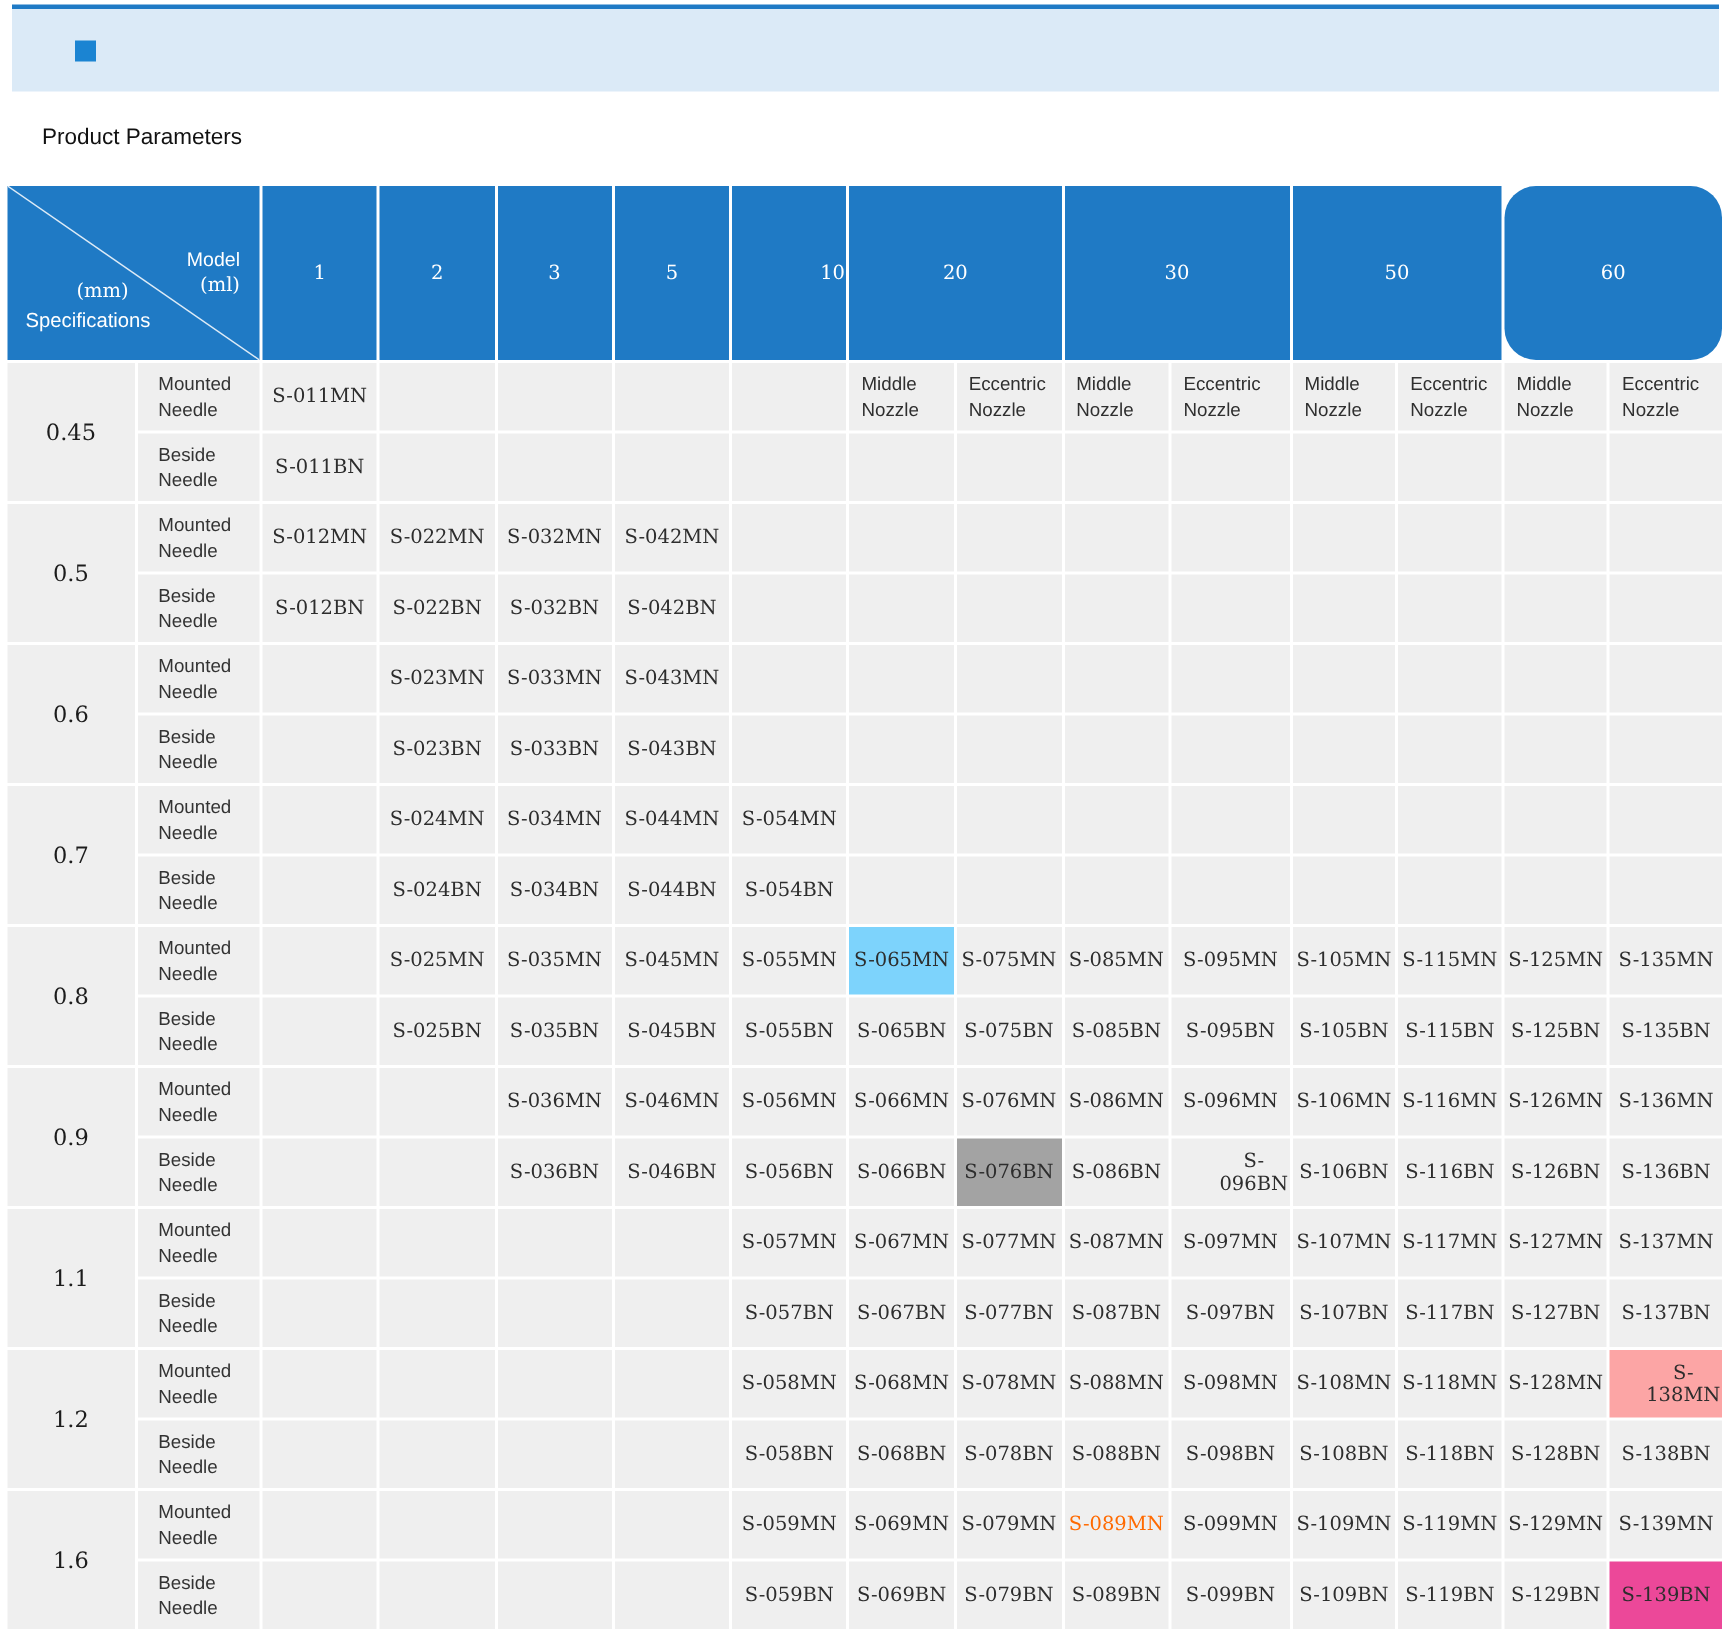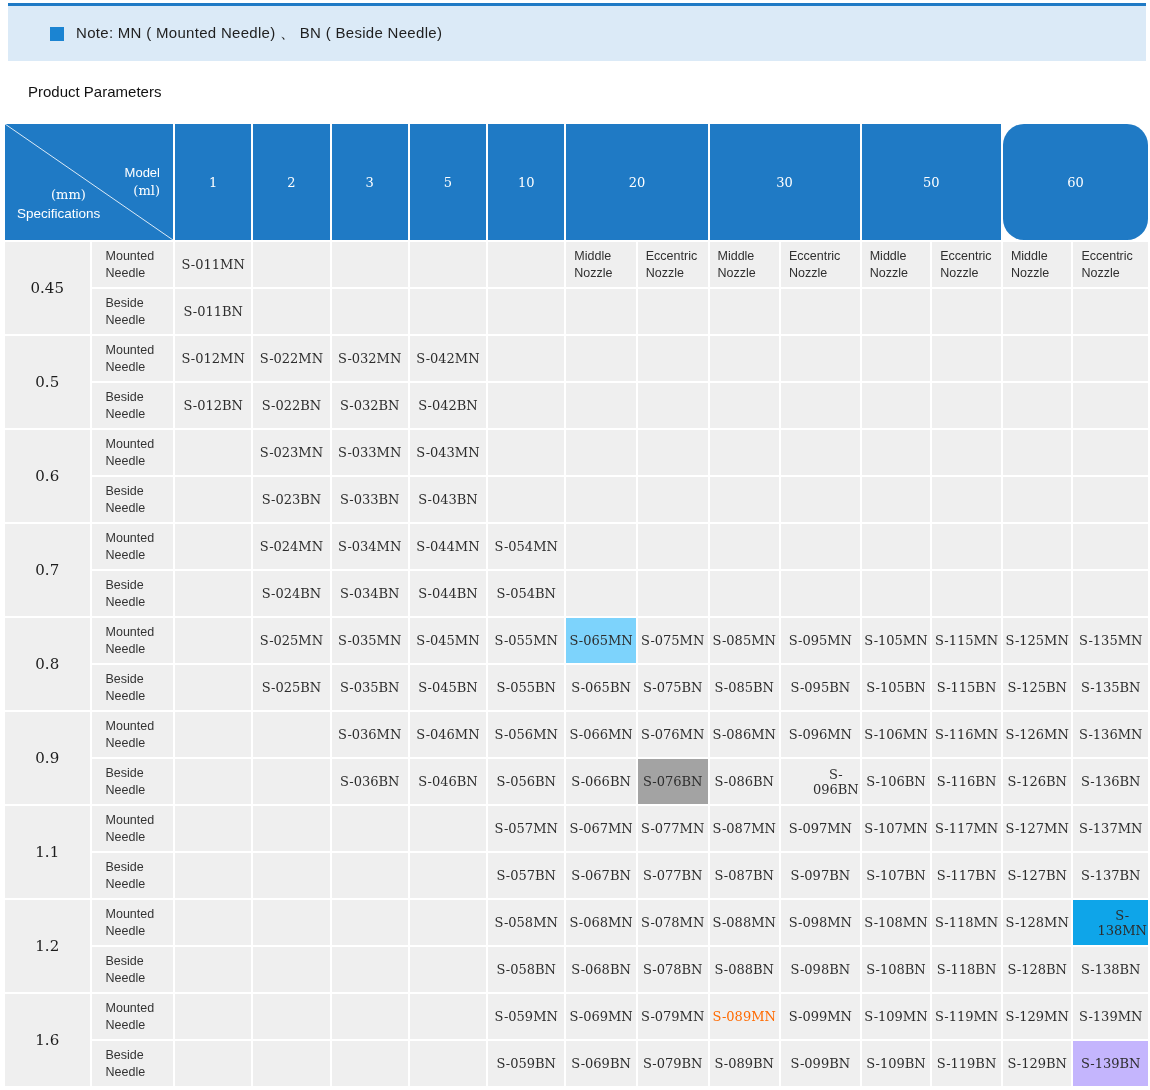--- a/index.html
+++ b/index.html
@@ -58,21 +58,20 @@
     font-family:"Liberation Sans",sans-serif;font-size:12.5px;color:#2f2f2f;line-height:1.3;
   }
 </style>
 </head>
 <body>
 
 <div class="top-rule" style="background: rgb(31, 122, 197);"></div>
 
 <div class="note-band" style="background: rgb(219, 234, 247);">
   <span class="note-square" style="background: rgb(27, 132, 210);"></span>
-  <span class="note-text">Note: MN ( Mounted Needle) 、 BN ( Beside Needle)</span>
 </div>
 
 <div class="section-title">Product Parameters</div>
 
 <table class="params">
   <colgroup>
     <col style="width:86px">
       <col style="width:82px">
     <col style="width:77px">
       <col style="width:77px">
@@ -100,21 +99,21 @@
         </div>
         <div class="corner-spec">
           <div class="unit">(mm)</div>
           <div class="lbl">Specifications</div>
         </div>
       </td>
     <td colspan="1" class="colhead" style="background: rgb(31, 122, 197);">1</td>
         <td colspan="1" class="colhead" style="background: rgb(31, 122, 197);">2</td>
         <td colspan="1" class="colhead" style="background: rgb(31, 122, 197);">3</td>
         <td colspan="1" class="colhead" style="background: rgb(31, 122, 197);">5</td>
-        <td colspan="1" class="colhead" style="background: rgb(31, 122, 197);">10</td>
+        <td colspan="1" class="colhead" style="background: rgb(31, 122, 197); text-align: right;">10</td>
         <td colspan="2" class="colhead" style="background: rgb(31, 122, 197);">20</td>
         <td colspan="2" class="colhead" style="background: rgb(31, 122, 197);">30</td>
         <td colspan="2" class="colhead" style="background: rgb(31, 122, 197);">50</td>
         <td colspan="2" class="colhead" style="background: rgb(31, 122, 197); border-radius: 21px;">60</td>
       </tr>
   </tbody>
   <tbody id="tbody">
       <tr>
         <td rowspan="2" class="spec" style="background: rgb(239, 239, 239);">0.45</td>
         <td class="needle" style="background: rgb(239, 239, 239);">Mounted Needle</td>
@@ -362,21 +361,21 @@
         <td class="code" style="background: rgb(239, 239, 239);"></td>
         <td class="code" style="background: rgb(239, 239, 239);"></td>
         <td class="code" style="background: rgb(239, 239, 239);">S-058MN</td>
         <td class="code" style="background: rgb(239, 239, 239);">S-068MN</td>
         <td class="code" style="background: rgb(239, 239, 239);">S-078MN</td>
         <td class="code" style="background: rgb(239, 239, 239);">S-088MN</td>
         <td class="code" style="background: rgb(239, 239, 239);">S-098MN</td>
         <td class="code" style="background: rgb(239, 239, 239);">S-108MN</td>
         <td class="code" style="background: rgb(239, 239, 239);">S-118MN</td>
         <td class="code" style="background: rgb(239, 239, 239);">S-128MN</td>
-        <td class="code" style="background: #0ea5e9; padding-left: 24px;">S-138MN</td>
+        <td class="code" style="background: #fca5a5; padding-left: 24px;">S-138MN</td>
       </tr>
       <tr>
         <td class="needle" style="background: rgb(239, 239, 239);">Beside Needle</td>
         <td class="code" style="background: rgb(239, 239, 239);"></td>
         <td class="code" style="background: rgb(239, 239, 239);"></td>
         <td class="code" style="background: rgb(239, 239, 239);"></td>
         <td class="code" style="background: rgb(239, 239, 239);"></td>
         <td class="code" style="background: rgb(239, 239, 239);">S-058BN</td>
         <td class="code" style="background: rgb(239, 239, 239);">S-068BN</td>
         <td class="code" style="background: rgb(239, 239, 239);">S-078BN</td>
@@ -411,16 +410,16 @@
         <td class="code" style="background: rgb(239, 239, 239);"></td>
         <td class="code" style="background: rgb(239, 239, 239);"></td>
         <td class="code" style="background: rgb(239, 239, 239);">S-059BN</td>
         <td class="code" style="background: rgb(239, 239, 239);">S-069BN</td>
         <td class="code" style="background: rgb(239, 239, 239);">S-079BN</td>
         <td class="code" style="background: rgb(239, 239, 239);">S-089BN</td>
         <td class="code" style="background: rgb(239, 239, 239);">S-099BN</td>
         <td class="code" style="background: rgb(239, 239, 239);">S-109BN</td>
         <td class="code" style="background: rgb(239, 239, 239);">S-119BN</td>
         <td class="code" style="background: rgb(239, 239, 239);">S-129BN</td>
-        <td class="code" style="background: #c4b5fd; margin-top: 24px;">S-139BN</td>
+        <td class="code" style="background: #ec4899; margin-top: 24px;">S-139BN</td>
       </tr>
     </tbody>
 </table>
 
 </body></html>

